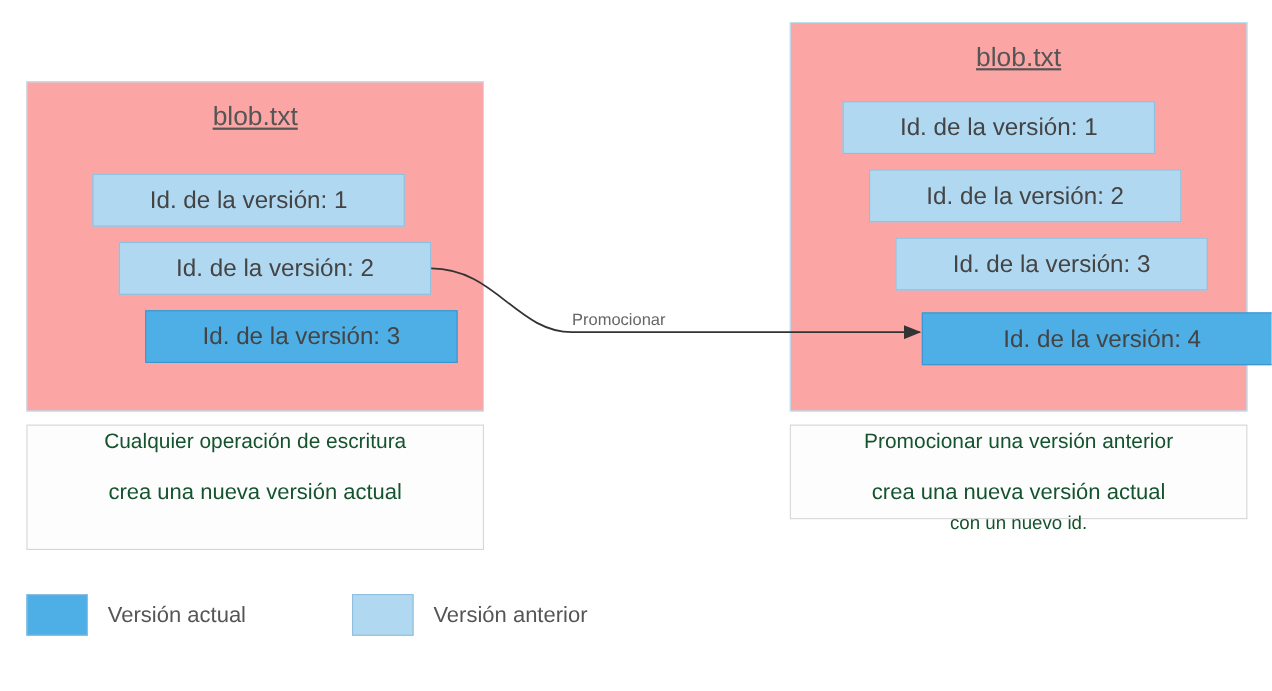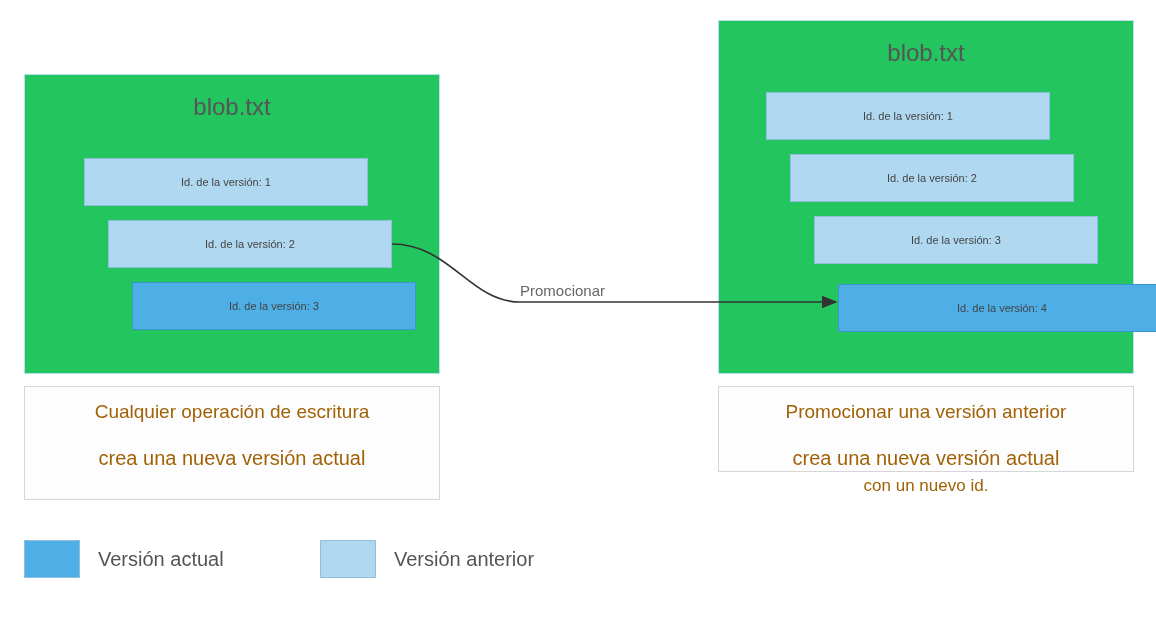--- a/index.html
+++ b/index.html
@@ -11,48 +11,49 @@
     color: #555;
     width: 1156px;
   }
   .diagram {
     position: relative;
     width: 1116px;
     height: 588px;
   }
   .panel {
     position: absolute;
-    background: #22c55e;
+    background: #fca5a5;
     border: 1px solid #bddff0;
+    text-decoration: underline;
   }
   .panel-title {
     text-align: center;
     font-size: 24px;
     color: #555;
     margin-top: 18px;
   }
   .version-box {
     position: absolute;
     height: 48px;
     display: flex;
     align-items: center;
     justify-content: center;
-    font-size: 11px;
+    font-size: 22px;
     color: #444;
     border: 1px solid #8fbede;
   }
   .previous { background: #b0d8f0; }
   .current  { background: #4eaee6; border-color: #3a95cc; }
   .caption-box {
     position: absolute;
     border: 1px solid #d6d6d6;
     background: #fdfdfd;
     text-align: center;
-    color: #a16207;
-    padding-top: 10px;
+    color: #14532d;
+    padding-top: 0;
   }
   .caption-line1 { font-size: 19px; margin-top: 4px; }
   .caption-line2 { font-size: 20px; margin-top: 24px; }
   .caption-line3 { font-size: 17px; margin-top: 6px; }
   .legend {
     position: absolute;
     display: flex;
     align-items: center;
     gap: 18px;
   }

